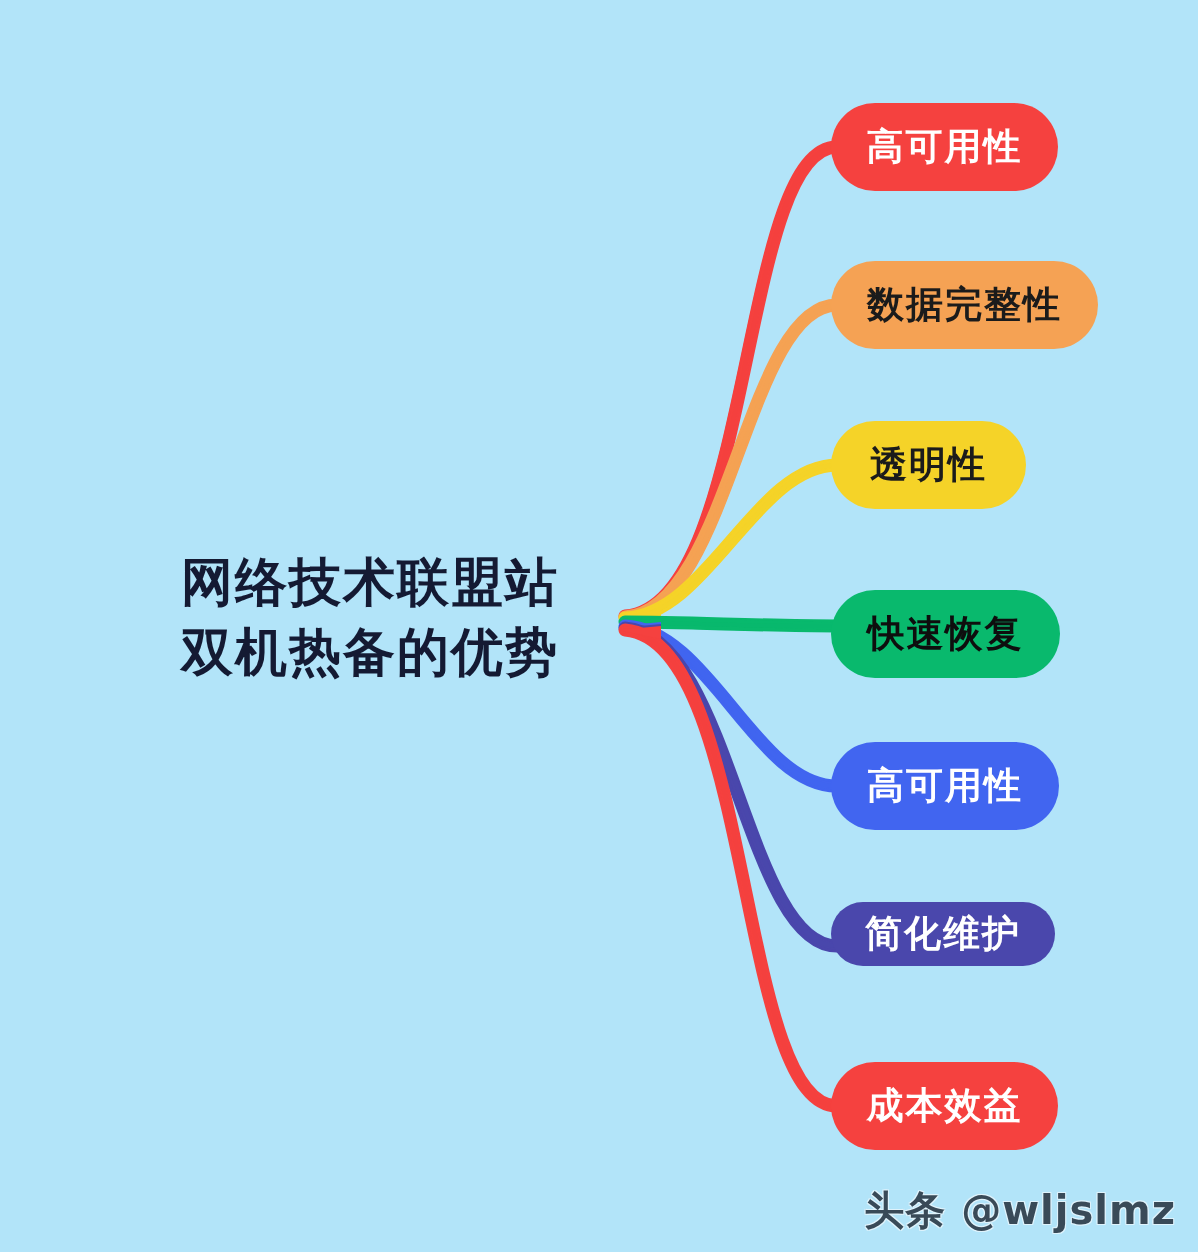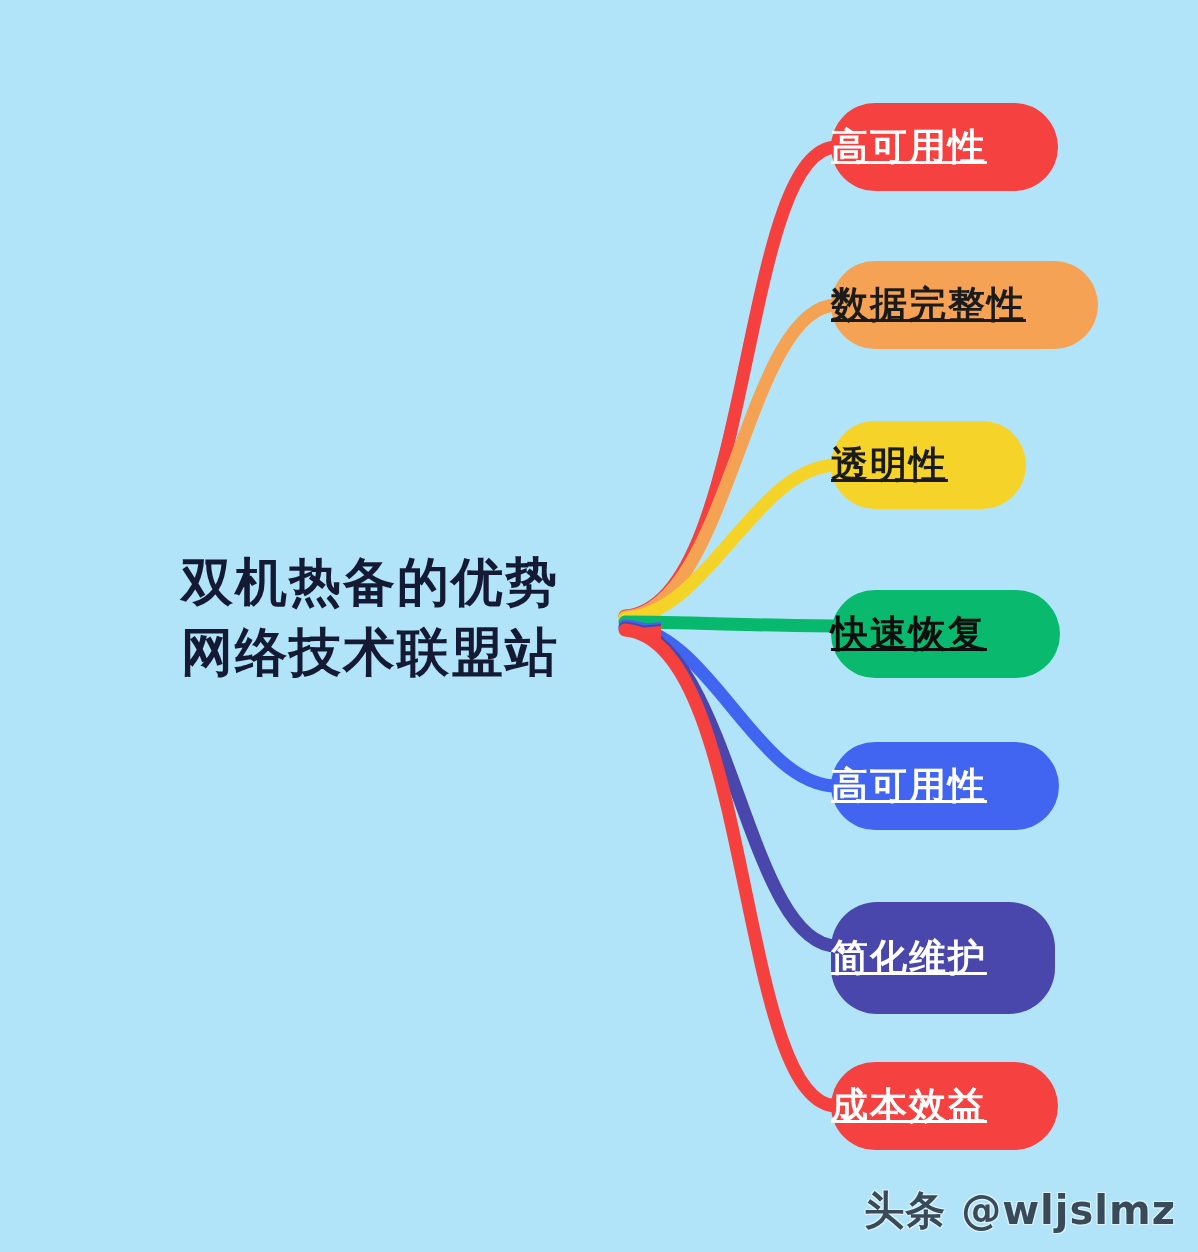--- a/index.html
+++ b/index.html
@@ -41,29 +41,28 @@
     white-space: nowrap;
   }
   #center-topic .topic-line {
     display: block;
   }
   .node {
     position: absolute;
     box-sizing: border-box;
     display: flex;
     align-items: center;
-    justify-content: flex-start;
+    justify-content: center;
     border-radius: 46px;
     font-family: "DejaVu Sans", "Liberation Sans", sans-serif;
     font-size: 37px;
     font-weight: 700;
     letter-spacing: 2px;
     white-space: nowrap;
     padding-bottom: 2px;
-    text-decoration: underline;
   }
   .node-label {
     display: block;
     line-height: 1;
   }
   
   .node::before {
     content: "";
     position: absolute;
     left: 5px;
@@ -152,40 +151,40 @@
       <g>
         <path d="M 625 630 C 753.0780987654321 640.1872903806584, 737.2606438746438 1106.467103266461, 837 1106" fill="none" stroke="#f5413f" stroke-width="13" stroke-linecap="round" stroke-opacity="1"></path>
         <path d="M 625 630 C 754.1056244855966 640.1756520061729, 737.8771593067427 1106.458956404321, 837 1106" fill="none" stroke="#f5413f" stroke-width="10" stroke-linecap="round" stroke-opacity="0.85"></path>
         <path d="M 625 630 C 753.5285823045267 639.0309889403292, 737.5309339981006 1105.6576922582306, 837 1106" fill="none" stroke="#f5413f" stroke-width="7" stroke-linecap="round" stroke-opacity="0.7"></path>
         <path d="M 625 630 C 754.0862314814815 640.2884863683128, 737.8655235042735 1106.5379404578189, 837 1106" fill="none" stroke="#f5413f" stroke-width="4" stroke-linecap="round" stroke-opacity="0.45"></path>
         <path d="M 619 630 L 661 639 L 661 626 Z" fill="#f5413f"></path>
       </g>
     </svg>
 
   <div id="center-topic" style="color: rgb(20, 26, 51);">
+    <span class="topic-line">网络技术联盟站</span>
     <span class="topic-line">双机热备的优势</span>
-    <span class="topic-line">网络技术联盟站</span>
   </div>
 
   <div class="node" style="left: 831px; top: 103px; width: 227px; height: 88px; background: rgb(245, 65, 63); color: rgb(255, 255, 255);">
     <span class="node-label">高可用性</span>
   </div>
   <div class="node" style="left: 831px; top: 421px; width: 195px; height: 88px; background: rgb(245, 211, 40); color: rgb(27, 27, 27);">
     <span class="node-label">透明性</span>
   </div>
   <div class="node" style="left: 831px; top: 261px; width: 267px; height: 88px; background: rgb(245, 162, 84); color: rgb(27, 27, 27);">
     <span class="node-label">数据完整性</span>
   </div>
   <div class="node" style="left: 831px; top: 582px; width: 229px; height: 88px; background: rgb(9, 185, 109); color: rgb(14, 14, 14); margin-top: 8px;">
     <span class="node-label">快速恢复</span>
   </div>
   <div class="node" style="left: 831px; top: 742px; width: 228px; height: 88px; background: rgb(65, 101, 240); color: rgb(255, 255, 255);">
     <span class="node-label">高可用性</span>
   </div>
-  <div class="node" style="left: 831px; top: 902px; width: 224px; height: 112px; background: rgb(74, 71, 172); color: rgb(255, 255, 255);">
+  <div class="node" style="left: 831px; top: 902px; width: 224px; height: 64px; background: rgb(74, 71, 172); color: rgb(255, 255, 255);">
     <span class="node-label">简化维护</span>
   </div>
   <div class="node" style="left: 831px; top: 1062px; width: 227px; height: 88px; background: rgb(245, 65, 63); color: rgb(255, 255, 255);">
     <span class="node-label">成本效益</span>
   </div>
 
   <div id="watermark">头条 @wljslmz</div>
 
 </div>
 

